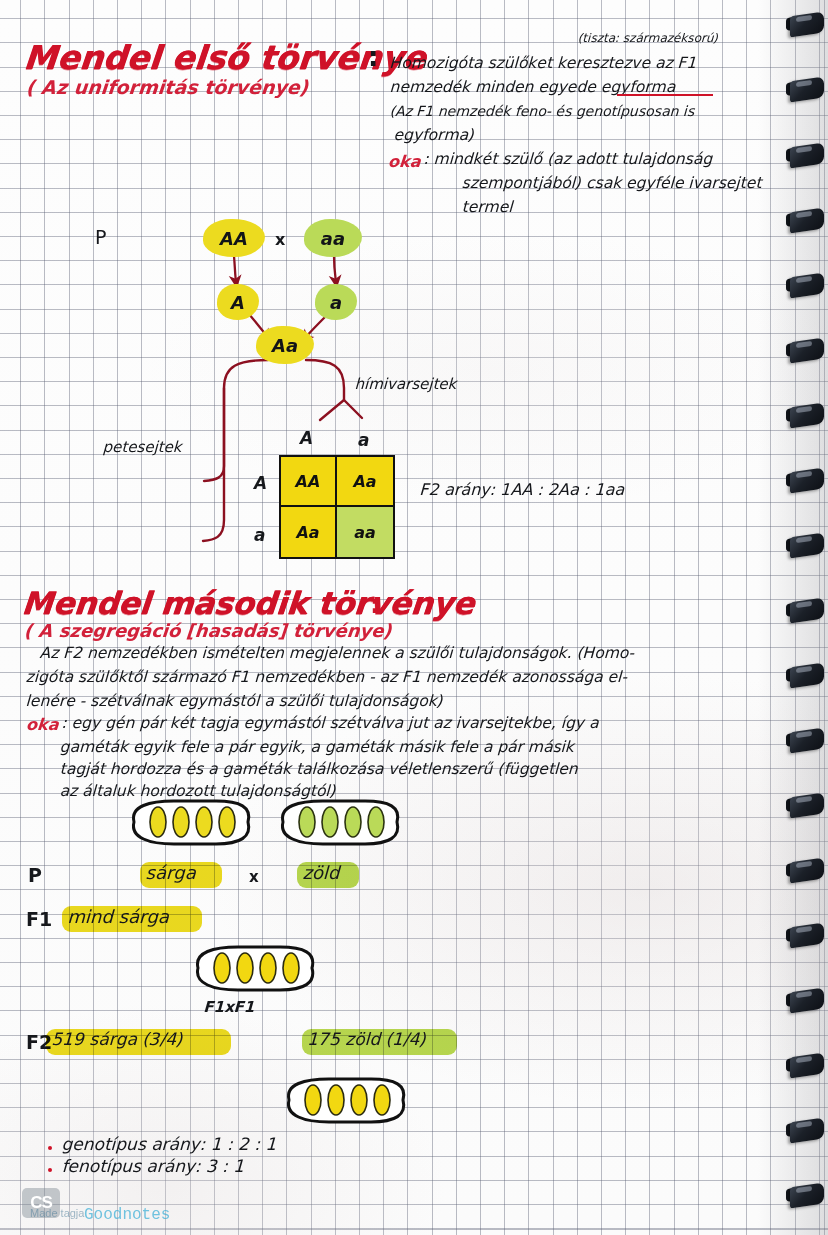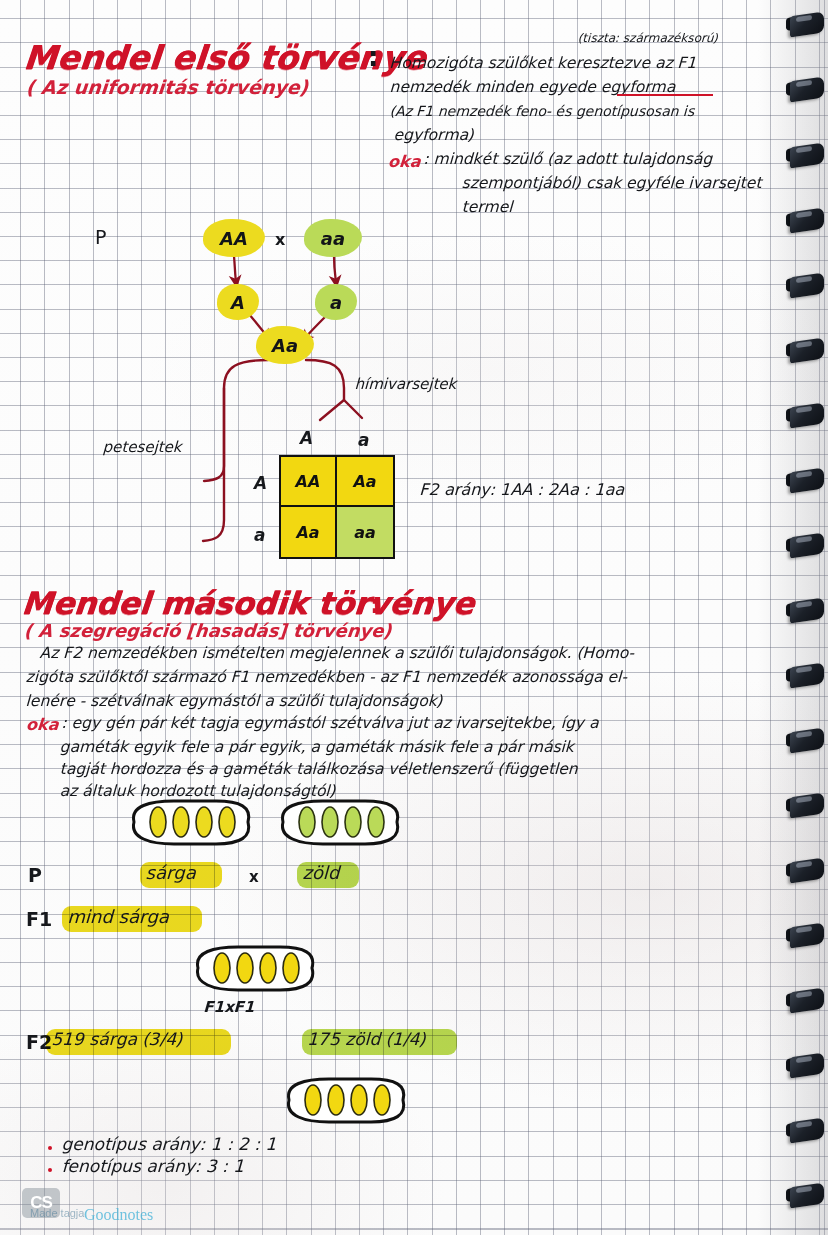--- a/index.html
+++ b/index.html
@@ -150,21 +150,21 @@
     position: absolute; left: 22px; top: 1188px;
     width: 38px; height: 30px; border-radius: 5px;
     background: rgba(120,130,140,0.42);
     color: #fff; font-family: "Liberation Sans", sans-serif;
     font-size: 17px; font-weight: 700;
     display:flex; align-items:center; justify-content:center;
     letter-spacing: -1px; z-index: 9;
   }
   #gn-wm {
     position: absolute; left: 28px; top: 1206px;
-    font-family: Liberation Serif, serif;
+    font-family: Liberation Mono, monospace;
     font-size: 16px;
     color: rgba(60,175,215,0.72);
     z-index: 10; white-space: nowrap;
   }
   #gn-made {
     position: absolute; left: 30px; top: 1207px;
     font-family: "Liberation Sans", sans-serif;
     font-size: 11px;
     color: rgba(70,120,150,0.50);
     z-index: 10; white-space: nowrap;

